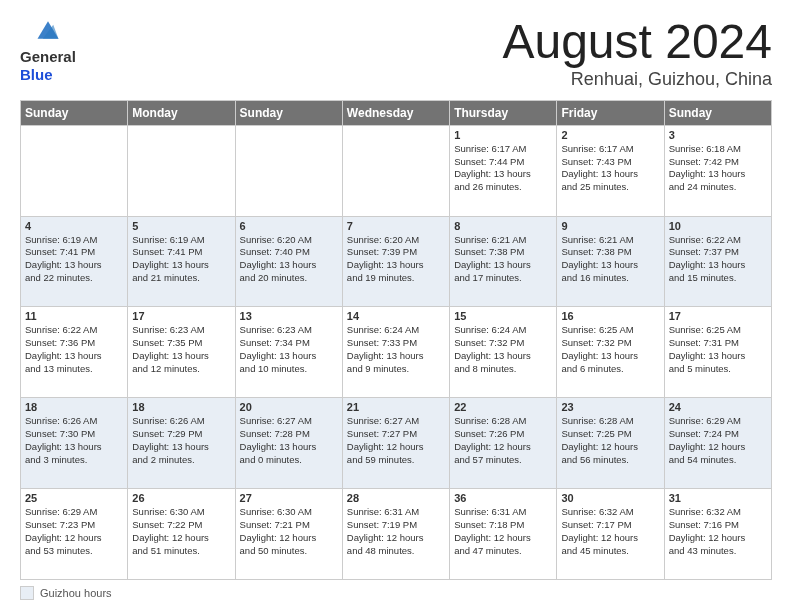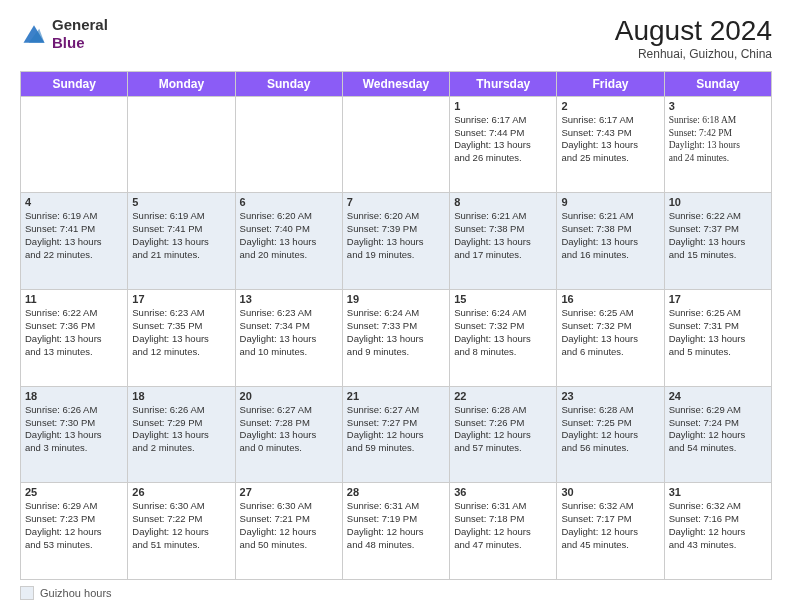--- a/index.html
+++ b/index.html
@@ -20,58 +20,59 @@
     .header {
       display: flex;
       justify-content: space-between;
       align-items: flex-start;
       margin-bottom: 10px;
     }
     .logo {
       display: flex;
       align-items: center;
       gap: 4px;
+      flex-direction: column;
     }
     .logo-text {
       font-size: 15px;
       font-weight: bold;
       line-height: 1.2;
     }
     .logo-text .general { color: #333; }
-    .logo-text .blue { color: #701a75; }
+    .logo-text .blue { color: #1d4ed8; }
     .logo-icon {
       width: 28px;
       height: 28px;
     }
     .title-block {
       text-align: right;
     }
     .month-title {
-      font-size: 28px;
+      font-size: 48px;
       font-weight: normal;
       color: #222;
       line-height: 1.1;
     }
     .location {
-      font-size: 12px;
+      font-size: 18px;
       color: #444;
     }
     .calendar {
       flex: 1;
       border-collapse: collapse;
       width: 100%;
       table-layout: fixed;
     }
     .calendar th {
-      background-color: #8b5cf6;
+      background-color: #737373;
       color: #fff;
       font-size: 12px;
       font-weight: bold;
       padding: 5px 4px;
-      text-align: center;
+      text-align: left;
       border: 1px solid #ccc;
     }
     .calendar td {
       border: 1px solid #ccc;
       vertical-align: top;
       padding: 3px 4px;
       font-size: 10px;
       color: #333;
       background: #fff;
       height: 80px;
@@ -164,21 +165,21 @@
           </td>
           <td>
             <span class="day-number">2</span>
             <div class="day-info" style="white-space: pre-line;">Sunrise: 6:17 AM
 Sunset: 7:43 PM
 Daylight: 13 hours
 and 25 minutes.</div>
           </td>
           <td>
             <span class="day-number">3</span>
-            <div class="day-info" style="white-space: pre-line; font-family: Liberation Serif, serif;">Sunrise: 6:18 AM
+            <div class="day-info" style="white-space: pre-line;">Sunrise: 6:18 AM
 Sunset: 7:42 PM
 Daylight: 13 hours
 and 24 minutes.</div>
           </td>
         </tr>
         <tr>
           <td>
             <span class="day-number">4</span>
             <div class="day-info" style="white-space: pre-line;">Sunrise: 6:19 AM
 Sunset: 7:41 PM
@@ -244,21 +245,21 @@
 and 12 minutes.</div>
           </td>
           <td>
             <span class="day-number">13</span>
             <div class="day-info" style="white-space: pre-line;">Sunrise: 6:23 AM
 Sunset: 7:34 PM
 Daylight: 13 hours
 and 10 minutes.</div>
           </td>
           <td>
-            <span class="day-number">19</span>
+            <span class="day-number">14</span>
             <div class="day-info" style="white-space: pre-line;">Sunrise: 6:24 AM
 Sunset: 7:33 PM
 Daylight: 13 hours
 and 9 minutes.</div>
           </td>
           <td>
             <span class="day-number">15</span>
             <div class="day-info" style="white-space: pre-line;">Sunrise: 6:24 AM
 Sunset: 7:32 PM
 Daylight: 13 hours

